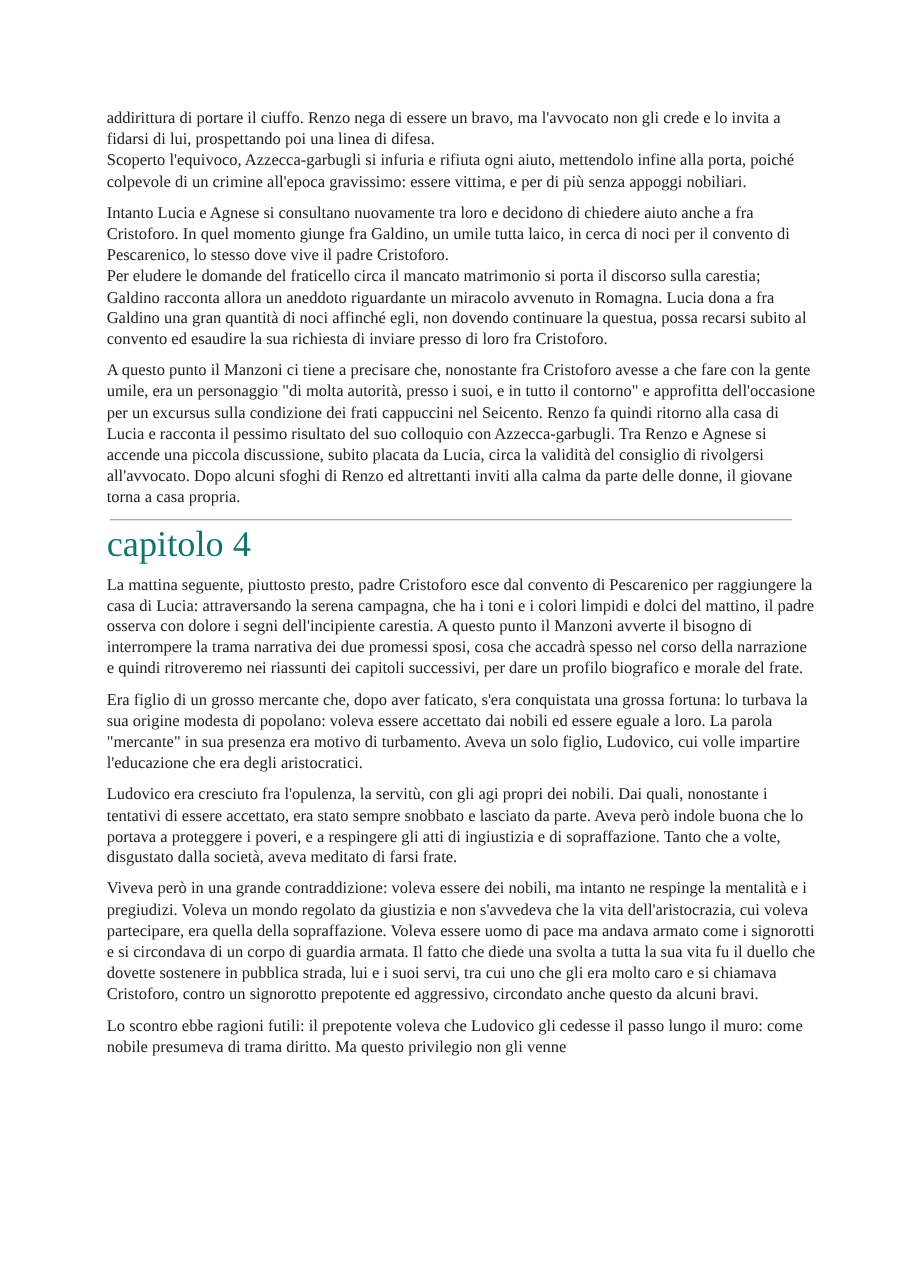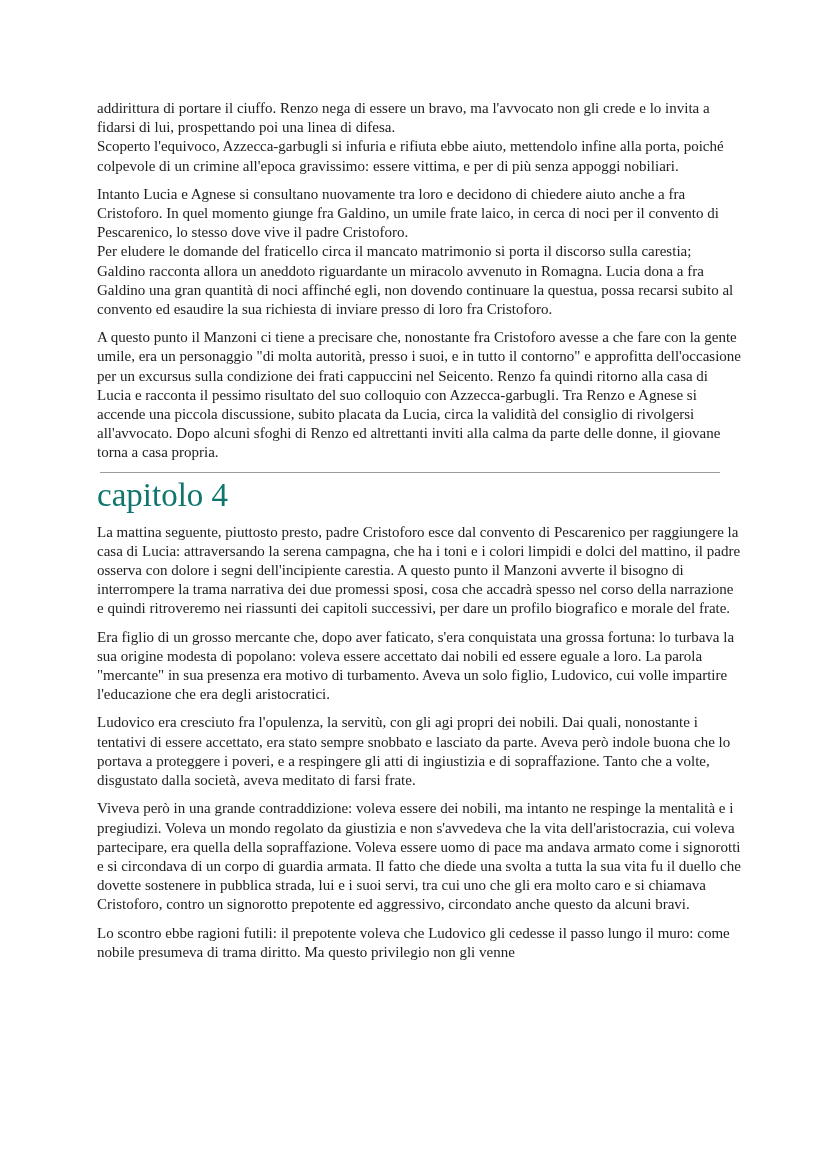--- a/index.html
+++ b/index.html
@@ -48,24 +48,24 @@
     margin: 3px 21px 4px 3px;
   }
 </style>
 </head>
 <body>
 
 <div class="page">
   <div class="doc" style="color: rgb(33, 33, 33);">
       <p class="para">
         <span class="line-block">addirittura di portare il ciuffo. Renzo nega di essere un bravo, ma l'avvocato non gli crede e lo invita a fidarsi di lui, prospettando poi una linea di difesa.</span>
-        <span class="line-block">Scoperto l'equivoco, Azzecca-garbugli si infuria e rifiuta ebbe aiuto, mettendolo infine alla porta, poiché colpevole di un crimine all'epoca gravissimo: essere vittima, e per di più senza appoggi nobiliari.</span>
+        <span class="line-block">Scoperto l'equivoco, Azzecca-garbugli si infuria e rifiuta ogni aiuto, mettendolo infine alla porta, poiché colpevole di un crimine all'epoca gravissimo: essere vittima, e per di più senza appoggi nobiliari.</span>
       </p>
       <p class="para">
-        <span class="line-block">Intanto Lucia e Agnese si consultano nuovamente tra loro e decidono di chiedere aiuto anche a fra Cristoforo. In quel momento giunge fra Galdino, un umile frate laico, in cerca di noci per il convento di Pescarenico, lo stesso dove vive il padre Cristoforo.</span>
+        <span class="line-block">Intanto Lucia e Agnese si consultano nuovamente tra loro e decidono di chiedere aiuto anche a fra Cristoforo. In quel momento giunge fra Galdino, un umile tutta laico, in cerca di noci per il convento di Pescarenico, lo stesso dove vive il padre Cristoforo.</span>
         <span class="line-block">Per eludere le domande del fraticello circa il mancato matrimonio si porta il discorso sulla carestia; Galdino racconta allora un aneddoto riguardante un miracolo avvenuto in Romagna. Lucia dona a fra Galdino una gran quantità di noci affinché egli, non dovendo continuare la questua, possa recarsi subito al convento ed esaudire la sua richiesta di inviare presso di loro fra Cristoforo.</span>
       </p>
       <p class="para">
         <span class="line-block">A questo punto il Manzoni ci tiene a precisare che, nonostante fra Cristoforo avesse a che fare con la gente umile, era un personaggio "di molta autorità, presso i suoi, e in tutto il contorno" e approfitta dell'occasione per un excursus sulla condizione dei frati cappuccini nel Seicento. Renzo fa quindi ritorno alla casa di Lucia e racconta il pessimo risultato del suo colloquio con Azzecca-garbugli. Tra Renzo e Agnese si accende una piccola discussione, subito placata da Lucia, circa la validità del consiglio di rivolgersi all'avvocato. Dopo alcuni sfoghi di Renzo ed altrettanti inviti alla calma da parte delle donne, il giovane torna a casa propria.</span>
       </p>
       <hr class="divider" style="border-top-color: rgb(155, 155, 155);">
       <h1 class="chapter">capitolo 4</h1>
       <p class="para">
         <span class="line-block">La mattina seguente, piuttosto presto, padre Cristoforo esce dal convento di Pescarenico per raggiungere la casa di Lucia: attraversando la serena campagna, che ha i toni e i colori limpidi e dolci del mattino, il padre osserva con dolore i segni dell'incipiente carestia. A questo punto il Manzoni avverte il bisogno di interrompere la trama narrativa dei due promessi sposi, cosa che accadrà spesso nel corso della narrazione e quindi ritroveremo nei riassunti dei capitoli successivi, per dare un profilo biografico e morale del frate.</span>
       </p>

